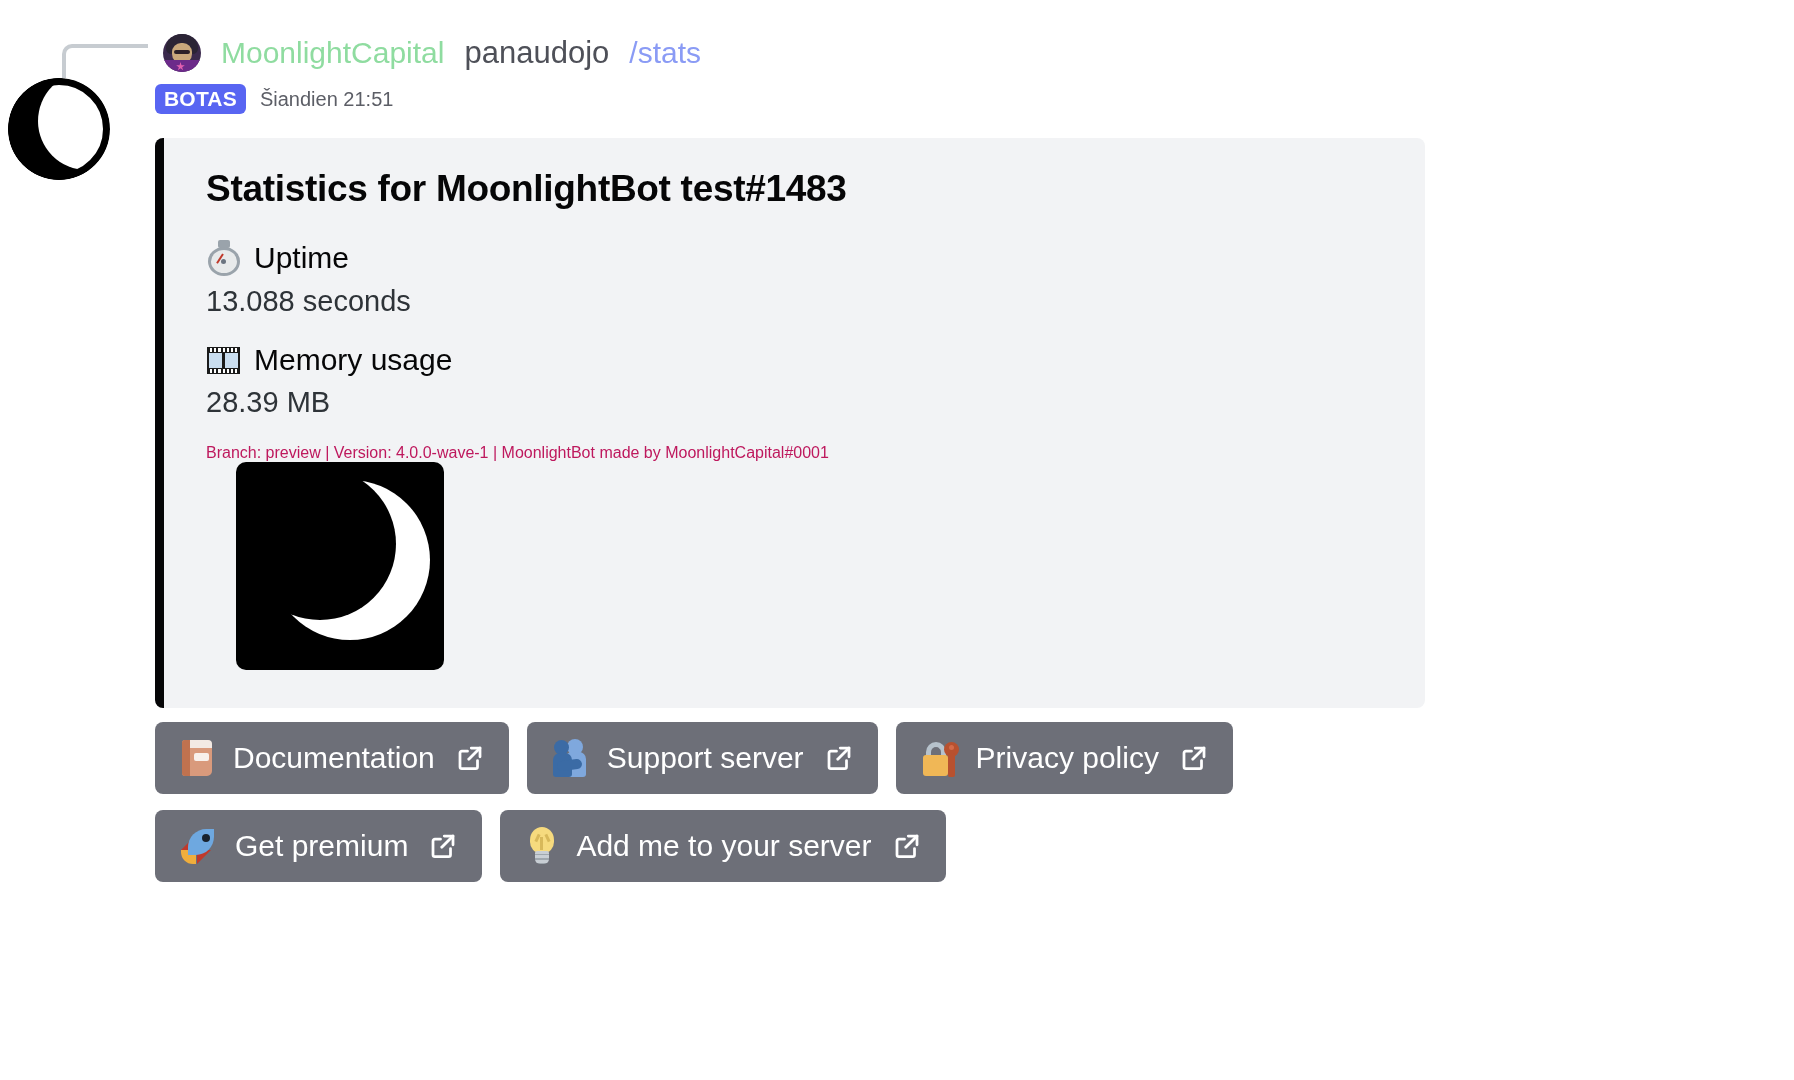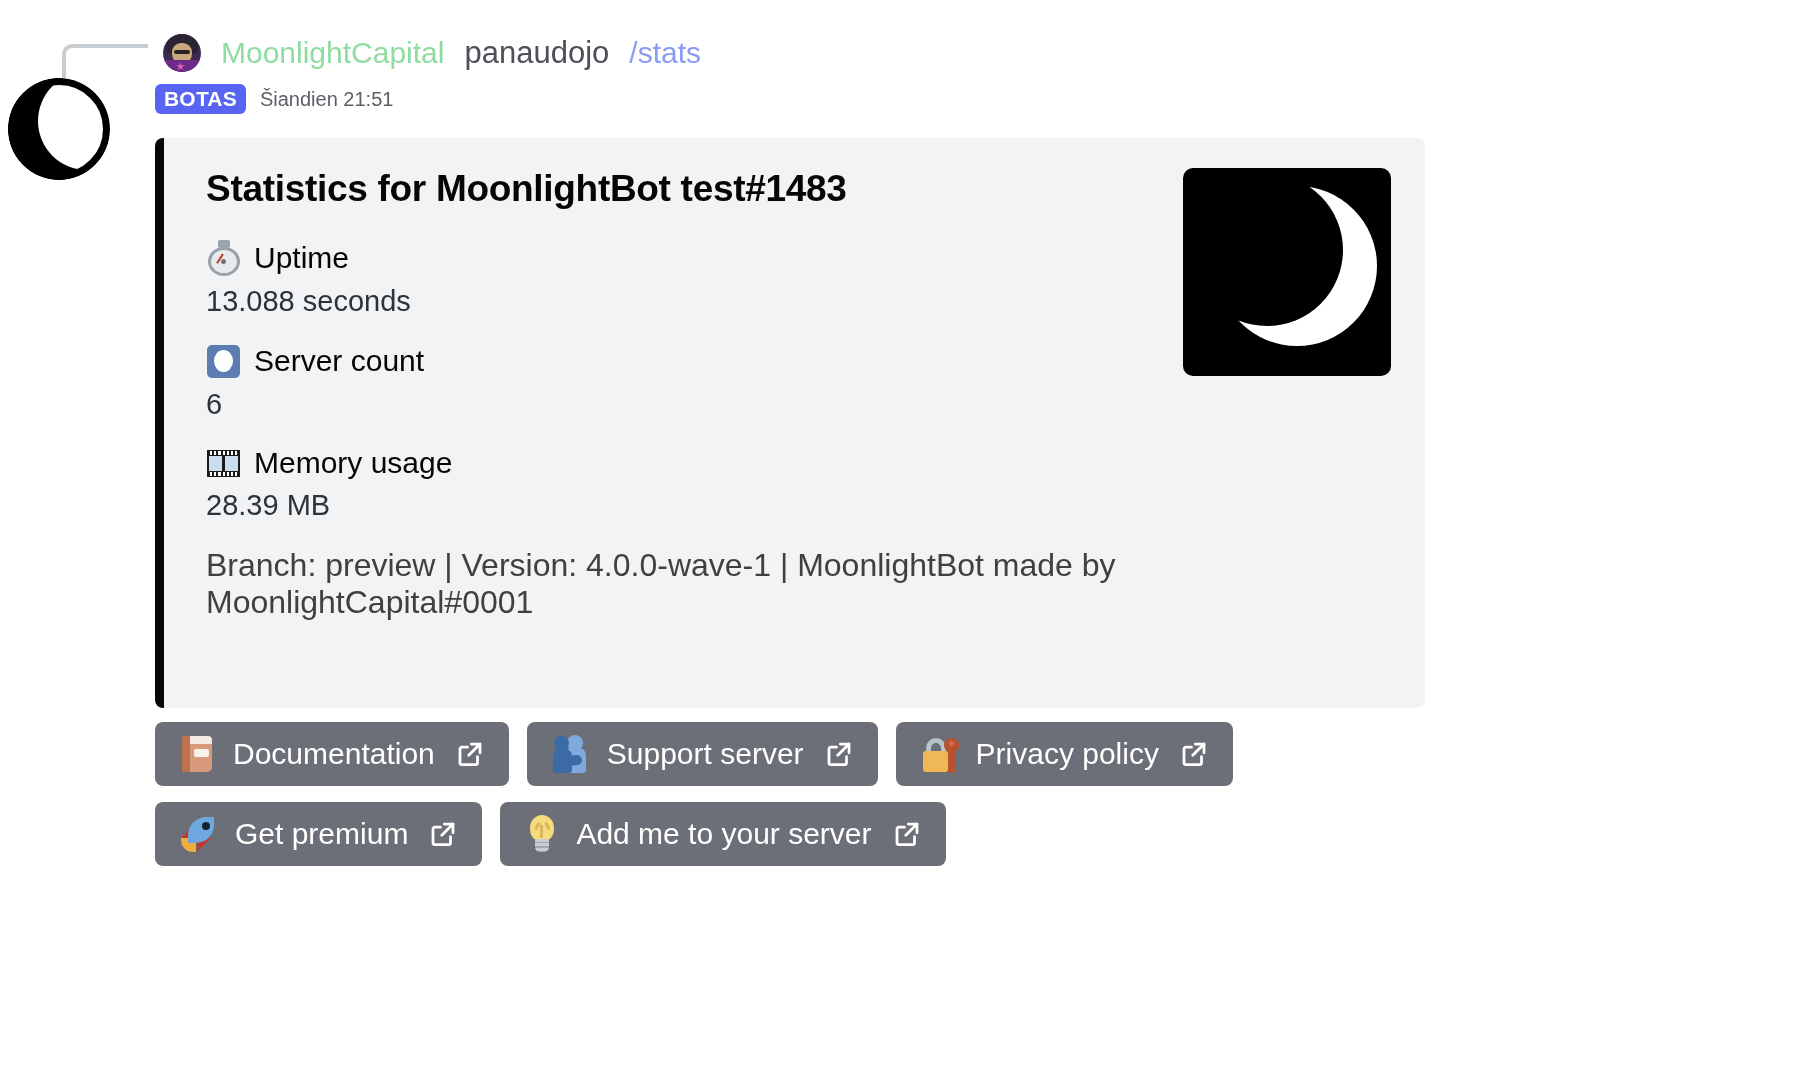--- a/index.html
+++ b/index.html
@@ -178,20 +178,21 @@
     border-left: 9px solid #060607;
     border-radius: 8px;
     box-sizing: border-box;
     padding: 30px 34px 26px 42px;
     min-height: 570px;
   }
   .embed-inner {
     display: flex;
     justify-content: flex-start;
     align-items: flex-start;
+    flex-direction: column;
   }
   .embed-body { flex: 1 1 auto; min-width: 0; }
   .embed-title {
     font-size: 37px;
     font-weight: 700;
     color: #060607;
     margin: 0 0 30px 0;
     letter-spacing: -0.3px;
   }
   .field { margin-bottom: 25px; }
@@ -204,22 +205,22 @@
     color: #060607;
     margin-bottom: 9px;
   }
   .field-value {
     font-size: 29px;
     color: #2e3338;
     font-weight: 400;
   }
   .embed-footer {
     margin-top: 8px;
-    font-size: 32px;
-    color: #404040;
+    font-size: 16px;
+    color: #be185d;
   }
 
   
   .embed-thumb {
     flex: 0 0 auto;
     width: 208px;
     height: 208px;
     border-radius: 10px;
     background: #000000;
     margin-left: 30px;
@@ -417,21 +418,21 @@
     margin-bottom: 16px;
   }
   .dbtn {
     display: flex;
     align-items: center;
     gap: 16px;
     background: #6d6f78;
     color: #ffffff;
     border: none;
     border-radius: 8px;
-    height: 64px;
+    height: 72px;
     padding: 0 24px;
     font-family: inherit;
     font-size: 30px;
     font-weight: 400;
     cursor: pointer;
     white-space: nowrap;
   }
   .dbtn .lbl { line-height: 1; }
   .ext-icon { width: 30px; height: 30px; flex: 0 0 auto; margin-left: 4px; }
 </style>
@@ -476,30 +477,20 @@
             <span class="sw-top"></span>
               <span class="sw-body"></span>
             <span class="sw-hand"></span>
               <span class="sw-dot"></span>
           </span>
           <span>Uptime</span>
         </div>
         <div class="field-value">13.088 seconds</div>
       </div>
 
-      <div class="field">
-        <div class="field-name">
-          <span class="emoji ico-bluesq">
-            <span class="sq"></span>
-              <span class="oval"></span>
-          </span>
-          <span>Server count</span>
-        </div>
-        <div class="field-value">6</div>
-      </div>
 
       <div class="field">
         <div class="field-name">
           <span class="emoji ico-film">
             <span class="body"></span>
               <span class="mid"></span>
             <span class="perf-t"></span>
               <span class="perf-b"></span>
           </span>
           <span>Memory usage</span>

